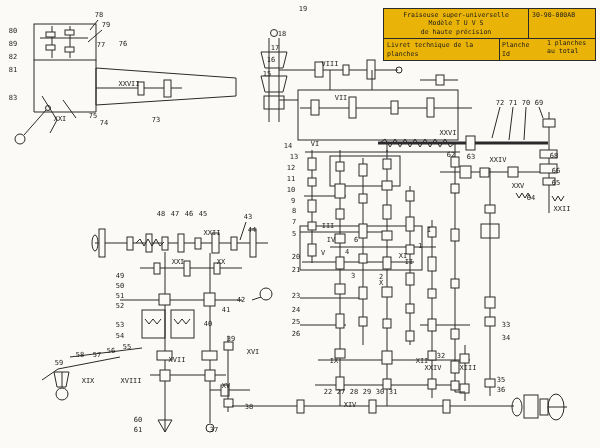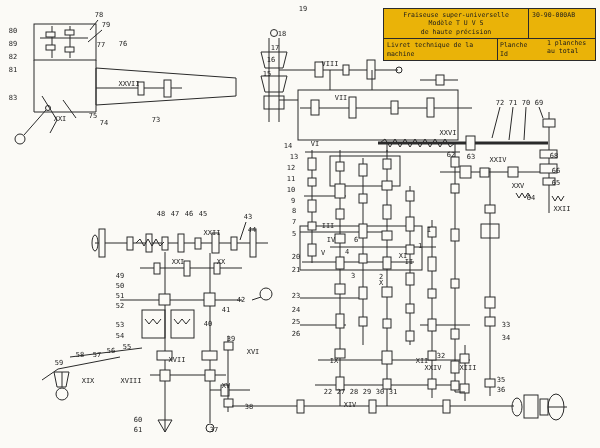--- a/index.html
+++ b/index.html
@@ -20,21 +20,21 @@
   .title-block{
     position:absolute;left:383px;top:8px;width:213px;
     border:1.5px solid #2b2b2b;background:#eab308;
     font-size:6.5px;color:#1c1c1c;line-height:1.3;box-sizing:border-box;
   }
   .tb-row1{display:flex;border-bottom:1px solid #2b2b2b}
   .tb-row2{display:flex}
   .tb-main{flex:1;text-align:center;padding:2px 2px;border-right:1px solid #2b2b2b}
   .tb-code{width:60px;padding:2px 3px}
   .tb-doc{flex:1;padding:2px 3px;border-right:1px solid #2b2b2b}
-  .tb-sheet{width:36px;padding:2px 2px;border-right:7px solid #eab308}
+  .tb-sheet{width:36px;padding:2px 2px;border-right:5px solid #eab308}
   .tb-total{width:46px;padding:1px 2px;line-height:1.15}
 </style>
 </head>
 <body>
 
 <div class="canvas">
 
   <svg class="schematic" width="600" height="448" viewBox="0 0 600 448">
 
     <g stroke="#2a2a2a" stroke-width="1" fill="none">
@@ -388,21 +388,21 @@
   <div class="title-block">
     <div class="tb-row1">
       <div class="tb-main">
         <div>Fraiseuse super-universelle</div>
         <div>Modèle T U V S</div>
         <div>de haute précision</div>
       </div>
       <div class="tb-code">30-90-000AB</div>
     </div>
     <div class="tb-row2">
-      <div class="tb-doc">Livret technique de la machine</div>
+      <div class="tb-doc">Livret technique de la planches</div>
       <div class="tb-sheet">Planche Id</div>
       <div class="tb-total">
         <div>1 planches</div>
         <div>au total</div>
       </div>
     </div>
   </div>
 
 </div>
 

